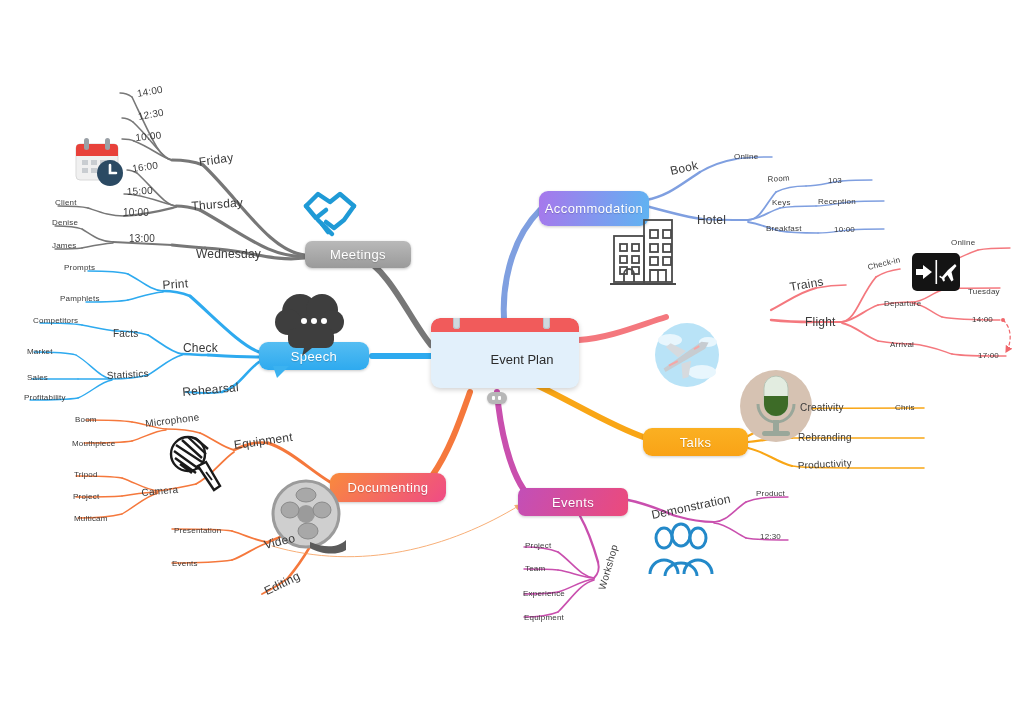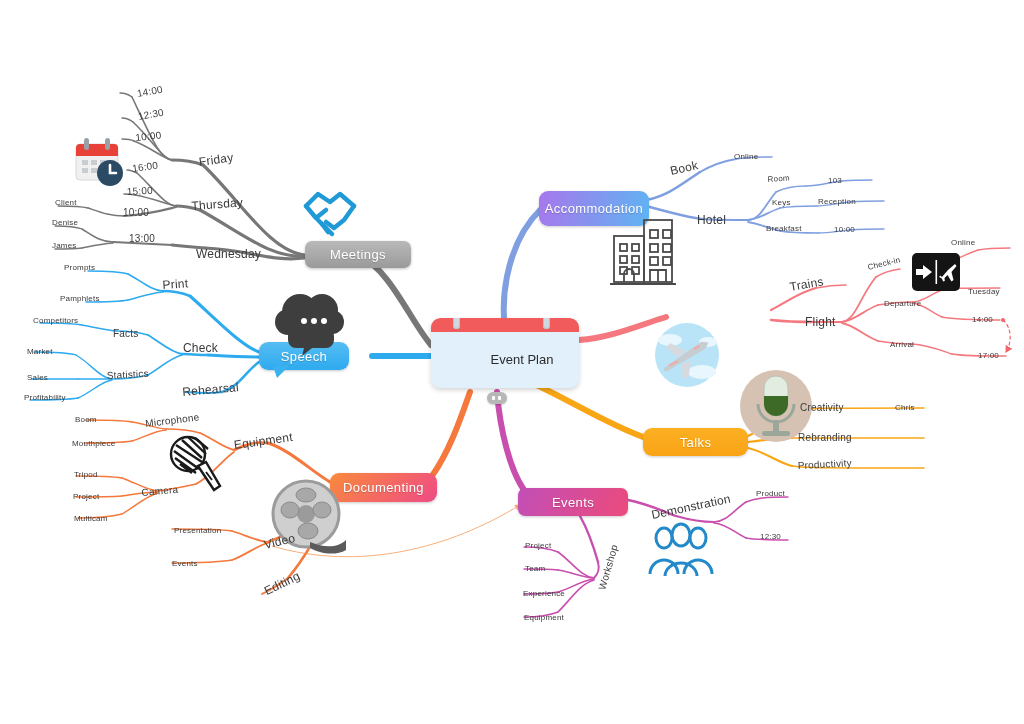--- a/index.html
+++ b/index.html
@@ -27,27 +27,27 @@
   }
   #center .bar{position:absolute;left:0;top:0;width:100%;height:14px;
     background:#f15b5b;border-radius:9px 9px 0 0;}
   .ring{position:absolute;top:-5px;width:7px;height:16px;border-radius:4px;
     background:#cfd8de;box-shadow:inset 0 0 0 1px #b9c3ca;}
   #center .txt{position:relative;z-index:3;margin-top:12px;margin-left:34px;}
   
   #n-meetings{left:305px;top:241px;width:106px;height:27px;
     background:linear-gradient(180deg,#b9b9b9,#9a9a9a);border-radius:7px;
     box-shadow:0 1px 3px rgba(0,0,0,.25);}
-  #n-speech{left:259px;top:342px;width:90px;height:28px;
+  #n-speech{left:259px;top:342px;width:110px;height:28px;
     background:linear-gradient(180deg,#55bdf2,#2eaaef);border-radius:9px;
     box-shadow:0 1px 3px rgba(0,0,0,.22);}
   #n-speech:after{content:"";position:absolute;left:14px;bottom:-8px;
     width:16px;height:12px;background:#3bb2f0;
     clip-path:polygon(0 0,100% 0,25% 100%);}
-  #n-documenting{left:330px;top:473px;width:107px;height:29px;
+  #n-documenting{left:330px;top:473px;width:116px;height:29px;
     background:linear-gradient(135deg,#f98a3c,#ef4b86);border-radius:9px;
     box-shadow:0 1px 3px rgba(0,0,0,.22);}
   #n-accommodation{left:539px;top:191px;width:110px;height:35px;
     background:linear-gradient(100deg,#a777ec,#5fb4f2);border-radius:9px;
     box-shadow:0 1px 3px rgba(0,0,0,.2);}
   #n-travel{left:664px;top:303px;width:107px;height:28px;
     background:linear-gradient(120deg,#f96a3e,#f4578a);
     clip-path:polygon(0 0,92% 0,100% 50%,92% 100%,0 100%,7% 50%);
     box-shadow:0 1px 3px rgba(0,0,0,.2);}
   #n-talks{left:643px;top:428px;width:105px;height:28px;

